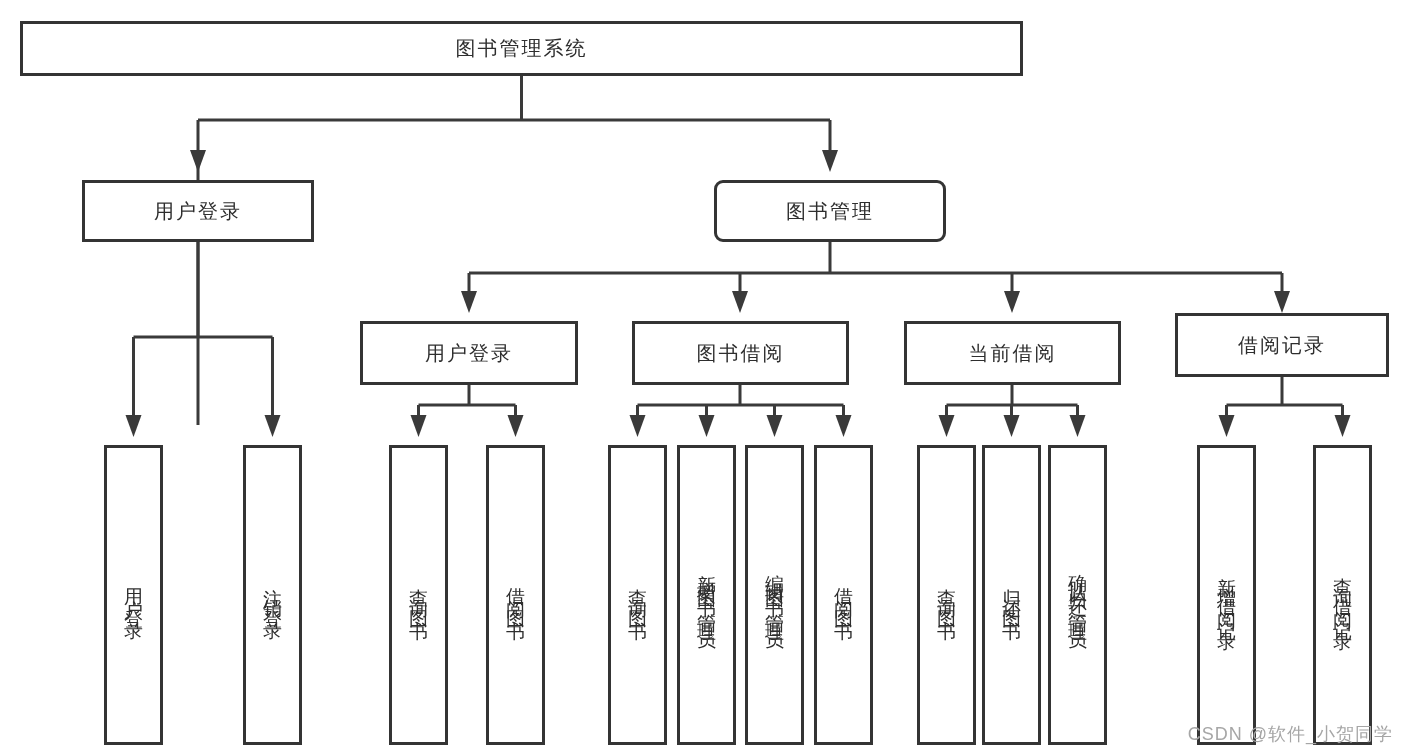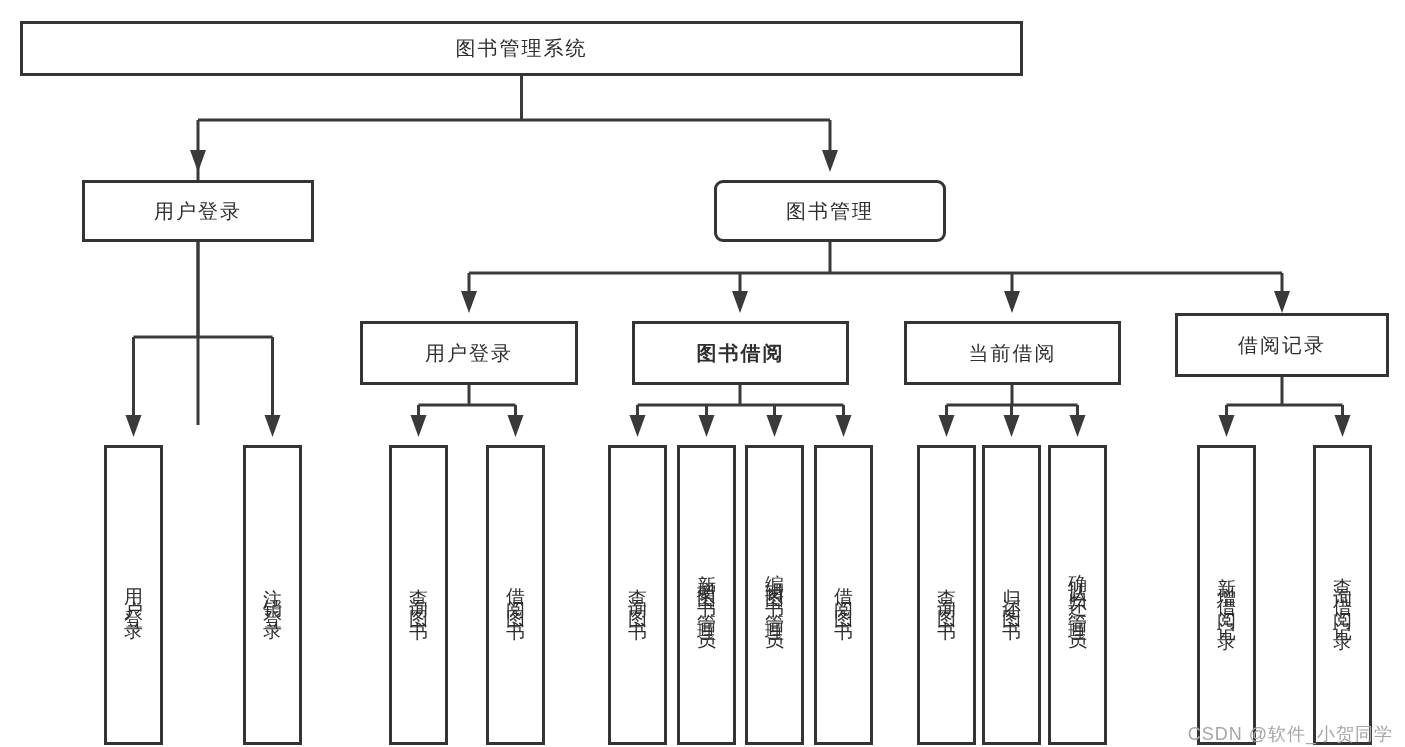--- a/index.html
+++ b/index.html
@@ -50,21 +50,21 @@
     letter-spacing: 11px;
   }
   .vbox.dense {
     letter-spacing: 8px;
   }
   
   .n-root   { left: 20px;  top: 13px;  width: 1003px; height: 55px; }
   .n-l2a    { left: 82px;  top: 172px; width: 232px;  height: 62px; }
   .n-l2b    { left: 714px; top: 172px; width: 232px;  height: 62px; border-radius: 9px; }
   .n-l3a    { left: 360px; top: 313px; width: 218px;  height: 64px; }
-  .n-l3b    { left: 632px; top: 313px; width: 217px;  height: 64px; font-weight: bold; }
+  .n-l3b    { left: 632px; top: 313px; width: 217px;  height: 64px; }
   .n-l3c    { left: 904px; top: 313px; width: 217px;  height: 64px; }
   .n-l3d    { left: 1175px;top: 305px; width: 214px;  height: 64px; }
   .leaf     { top: 437px; width: 59px; height: 300px; }
   .lf-1  { left: 104px;  }
   .lf-2  { left: 243px;  }
   .lf-3  { left: 389px;  }
   .lf-4  { left: 486px;  }
   .lf-5  { left: 608px;  }
   .lf-6  { left: 677px;  }
   .lf-7  { left: 745px;  }

